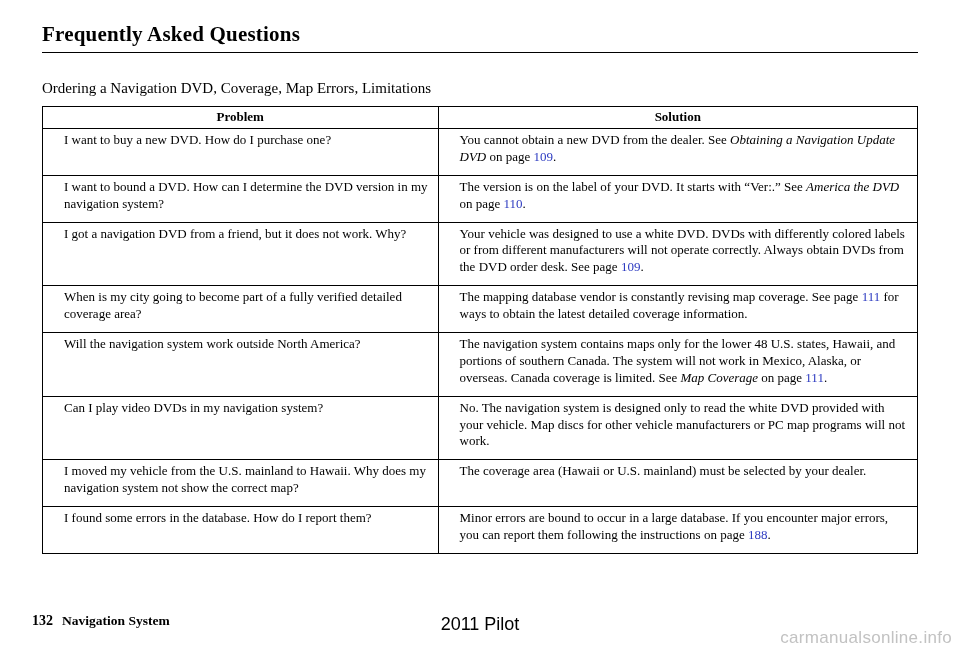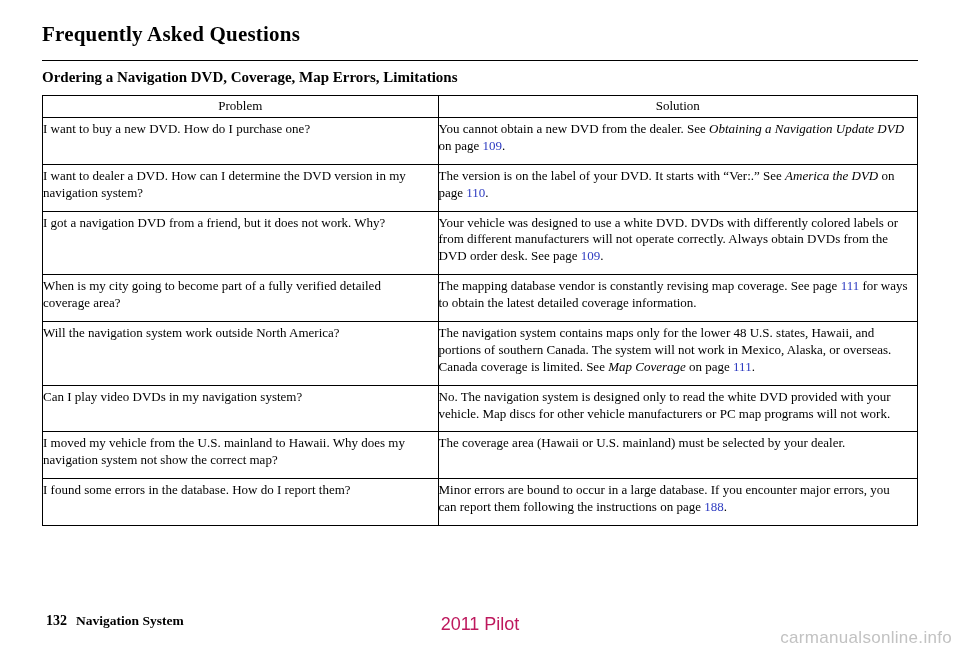--- a/index.html
+++ b/index.html
@@ -10,73 +10,73 @@
     color: #000;
     position: relative;
     overflow: hidden;
   }
   .page { padding: 22px 42px 0 42px; }
 
   .page-title {
     font-size: 21px;
     font-weight: bold;
     letter-spacing: 0.2px;
-    padding-bottom: 13px;
+    padding-bottom: 5px;
     border-bottom: 1.5px solid #000;
   }
 
   .section-title {
     font-size: 15px;
-    font-weight: bold;
-    margin: 8px 0 9px 0;
+    font-weight: normal;
+    margin: 27px 0 9px 0;
   }
 
   table.faq {
     width: 100%;
     border-collapse: collapse;
     border: 1px solid #000;
   }
   table.faq th {
     border: 1px solid #000;
     font-size: 13px;
-    font-weight: normal;
+    font-weight: bold;
     text-align: center;
     padding: 2px 4px 3px 4px;
   }
   table.faq td {
     border: 1px solid #000;
     font-size: 13px;
     line-height: 1.3;
     vertical-align: top;
-    padding: 3px 8px 9px 0;
+    padding: 3px 8px 9px 21px;
   }
   table.faq td.problem-cell { width: 45.2%; }
   table.faq td.solution-cell { width: 54.8%; margin-top: 48px; }
 
   .seg-normal { font-style: normal; }
   .seg-italic { font-style: italic; }
   .seg-link   { color: var(--link-color, #2d3bc1); cursor: pointer; }
 
   .footer-left {
     position: absolute;
-    left: 46px;
+    left: 32px;
     top: 613px;
     font-size: 13.5px;
     font-weight: bold;
   }
   .footer-left .pgnum { margin-right: 9px; font-size: 14px; }
 
   .footer-center {
     position: absolute;
     left: 0; right: 0;
     top: 614px;
     text-align: center;
     font-family: "Liberation Sans", sans-serif;
     font-size: 18px;
-    color: #be185d;
+    color: #000000;
   }
 
   .watermark {
     position: absolute;
     right: 8px;
     top: 628px;
     font-family: "Liberation Sans", sans-serif;
     font-size: 17px;
     color: #c2c2c2;
     letter-spacing: 0.3px;
@@ -97,21 +97,21 @@
         <th>Problem</th>
         <th>Solution</th>
       </tr>
     </thead>
     <tbody id="faq-body">
         <tr>
           <td class="problem-cell">I want to buy a new DVD. How do I purchase one?</td>
           <td class="solution-cell"><span class="seg-normal">You cannot obtain a new DVD from the dealer. See </span><span class="seg-italic">Obtaining a Navigation Update DVD</span><span class="seg-normal"> on page </span><span class="seg-link">109</span><span class="seg-normal">.</span></td>
         </tr>
         <tr>
-          <td class="problem-cell">I want to dealer a DVD. How can I determine the DVD version in my navigation system?</td>
+          <td class="problem-cell">I want to bound a DVD. How can I determine the DVD version in my navigation system?</td>
           <td class="solution-cell"><span class="seg-normal">The version is on the label of your DVD. It starts with “Ver:.” See </span><span class="seg-italic">America the DVD</span><span class="seg-normal"> on page </span><span class="seg-link">110</span><span class="seg-normal">.</span></td>
         </tr>
         <tr>
           <td class="problem-cell">I got a navigation DVD from a friend, but it does not work. Why?</td>
           <td class="solution-cell"><span class="seg-normal">Your vehicle was designed to use a white DVD. DVDs with differently colored labels or from different manufacturers will not operate correctly. Always obtain DVDs from the DVD order desk. See page </span><span class="seg-link">109</span><span class="seg-normal">.</span></td>
         </tr>
         <tr>
           <td class="problem-cell">When is my city going to become part of a fully verified detailed coverage area?</td>
           <td class="solution-cell"><span class="seg-normal">The mapping database vendor is constantly revising map coverage. See page </span><span class="seg-link">111</span><span class="seg-normal"> for ways to obtain the latest detailed coverage information.</span></td>
         </tr>

